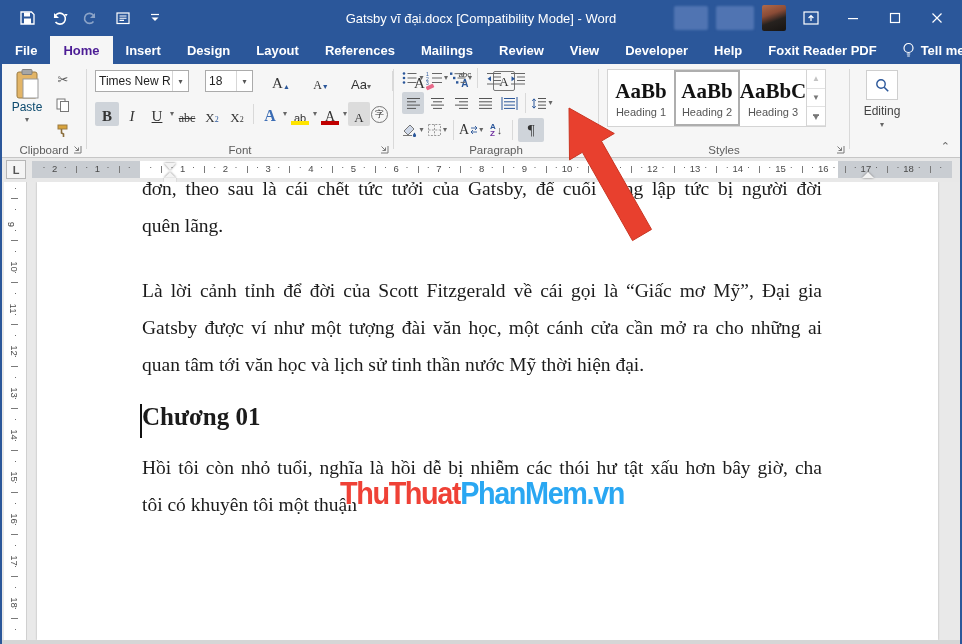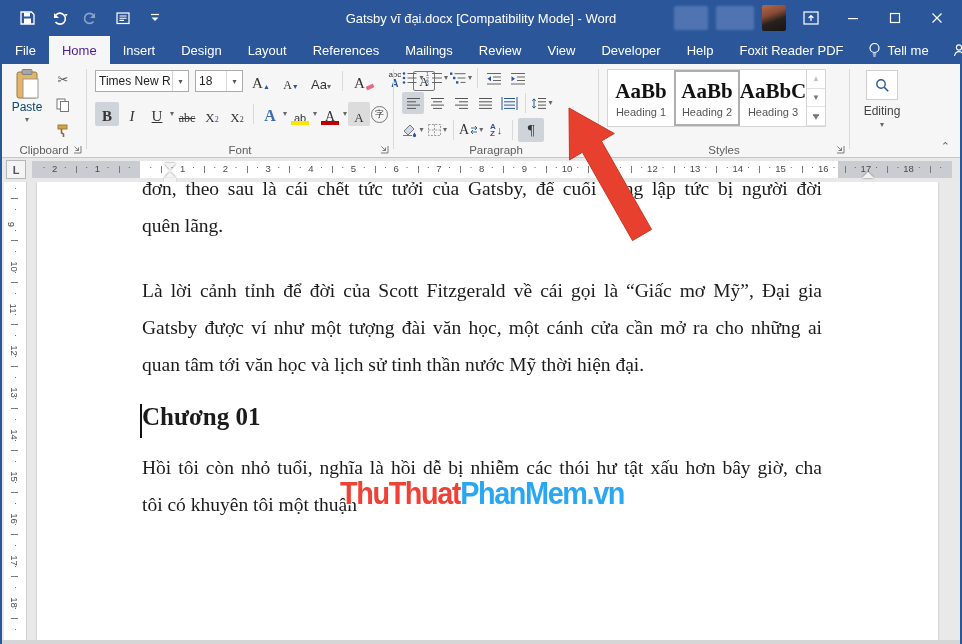--- a/index.html
+++ b/index.html
@@ -24,21 +24,21 @@
   .title{position:absolute;left:0;right:0;top:0;height:36px;display:flex;align-items:center;
          justify-content:center;font-size:13px;pointer-events:none;}
   .tb-right{position:absolute;right:6px;top:0;height:36px;display:flex;align-items:center;gap:8px;}
   .blurblock{width:34px;height:24px;background:#5074b2;border-radius:2px;filter:blur(1px);}
   .avatar{width:24px;height:26px;border-radius:2px;
           background:linear-gradient(160deg,#b06a4a 0%,#8a4b36 35%,#27221f 60%,#171412 100%);}
   .winbtn{width:34px;height:28px;display:flex;align-items:center;justify-content:center;}
 
   
   .tabrow{position:absolute;left:0;top:36px;right:0;height:28px;background:#2b579a;display:flex;
-          align-items:stretch;color:#fff;font-size:13px;}
+          align-items:stretch;color:#fff;font-size:13px;font-weight:bold;}
   .tab{padding:0 13px;display:flex;align-items:center;cursor:default;white-space:nowrap;}
   .tab.active{background:#f6f6f6;color:#4c1d95;}
   .tab-extra{display:flex;align-items:center;gap:6px;padding:0 12px;white-space:nowrap;}
   .tellme{margin-left:auto;}
   .share{margin-right:12px;}
 
   
   .ribbon{position:absolute;left:0;top:64px;right:0;height:94px;background:#f6f6f6;
           border-bottom:1px solid #c6c6c6;box-sizing:border-box;font-size:12px;color:#444;}
   .grp{position:absolute;top:0;height:93px;}
@@ -50,21 +50,21 @@
   .caret{font-size:8px;color:#666;line-height:1;}
   .vdiv{width:1px;height:20px;background:#d9d9d9;margin:0 3px;}
 
   
   .paste-btn{position:absolute;left:6px;top:4px;width:38px;height:74px;display:flex;flex-direction:column;
              align-items:center;justify-content:flex-start;cursor:pointer;}
   .clip-col{position:absolute;left:50px;top:6px;display:flex;flex-direction:column;gap:8px;}
   .clip-col .btn{width:22px;height:18px;}
 
   
-  .font-row1{position:absolute;left:8px;top:5px;display:flex;align-items:center;gap:6px;}
+  .font-row1{position:absolute;left:8px;top:5px;display:flex;align-items:center;gap:16px;}
   .font-row2{position:absolute;left:8px;top:38px;display:flex;align-items:center;gap:1px;}
   .combo{height:22px;background:#fff;border:1px solid #ababab;display:flex;align-items:center;
          font-size:12px;color:#222;box-sizing:border-box;}
   .combo .cval{padding:0 3px;overflow:hidden;white-space:nowrap;}
   .combo .cdrop{width:15px;height:100%;display:flex;align-items:center;justify-content:center;
                 border-left:1px solid #d7d7d7;color:#555;font-size:8px;}
   .fbtn{min-width:20px;height:22px;padding:0 2px;display:inline-flex;align-items:flex-end;
         justify-content:center;border-radius:2px;cursor:pointer;font-family:"Liberation Serif",serif;
         font-size:15px;color:#333;line-height:1;padding-bottom:2px;position:relative;}
   .fbtn .bar{position:absolute;left:3px;right:3px;bottom:1px;height:4px;}

